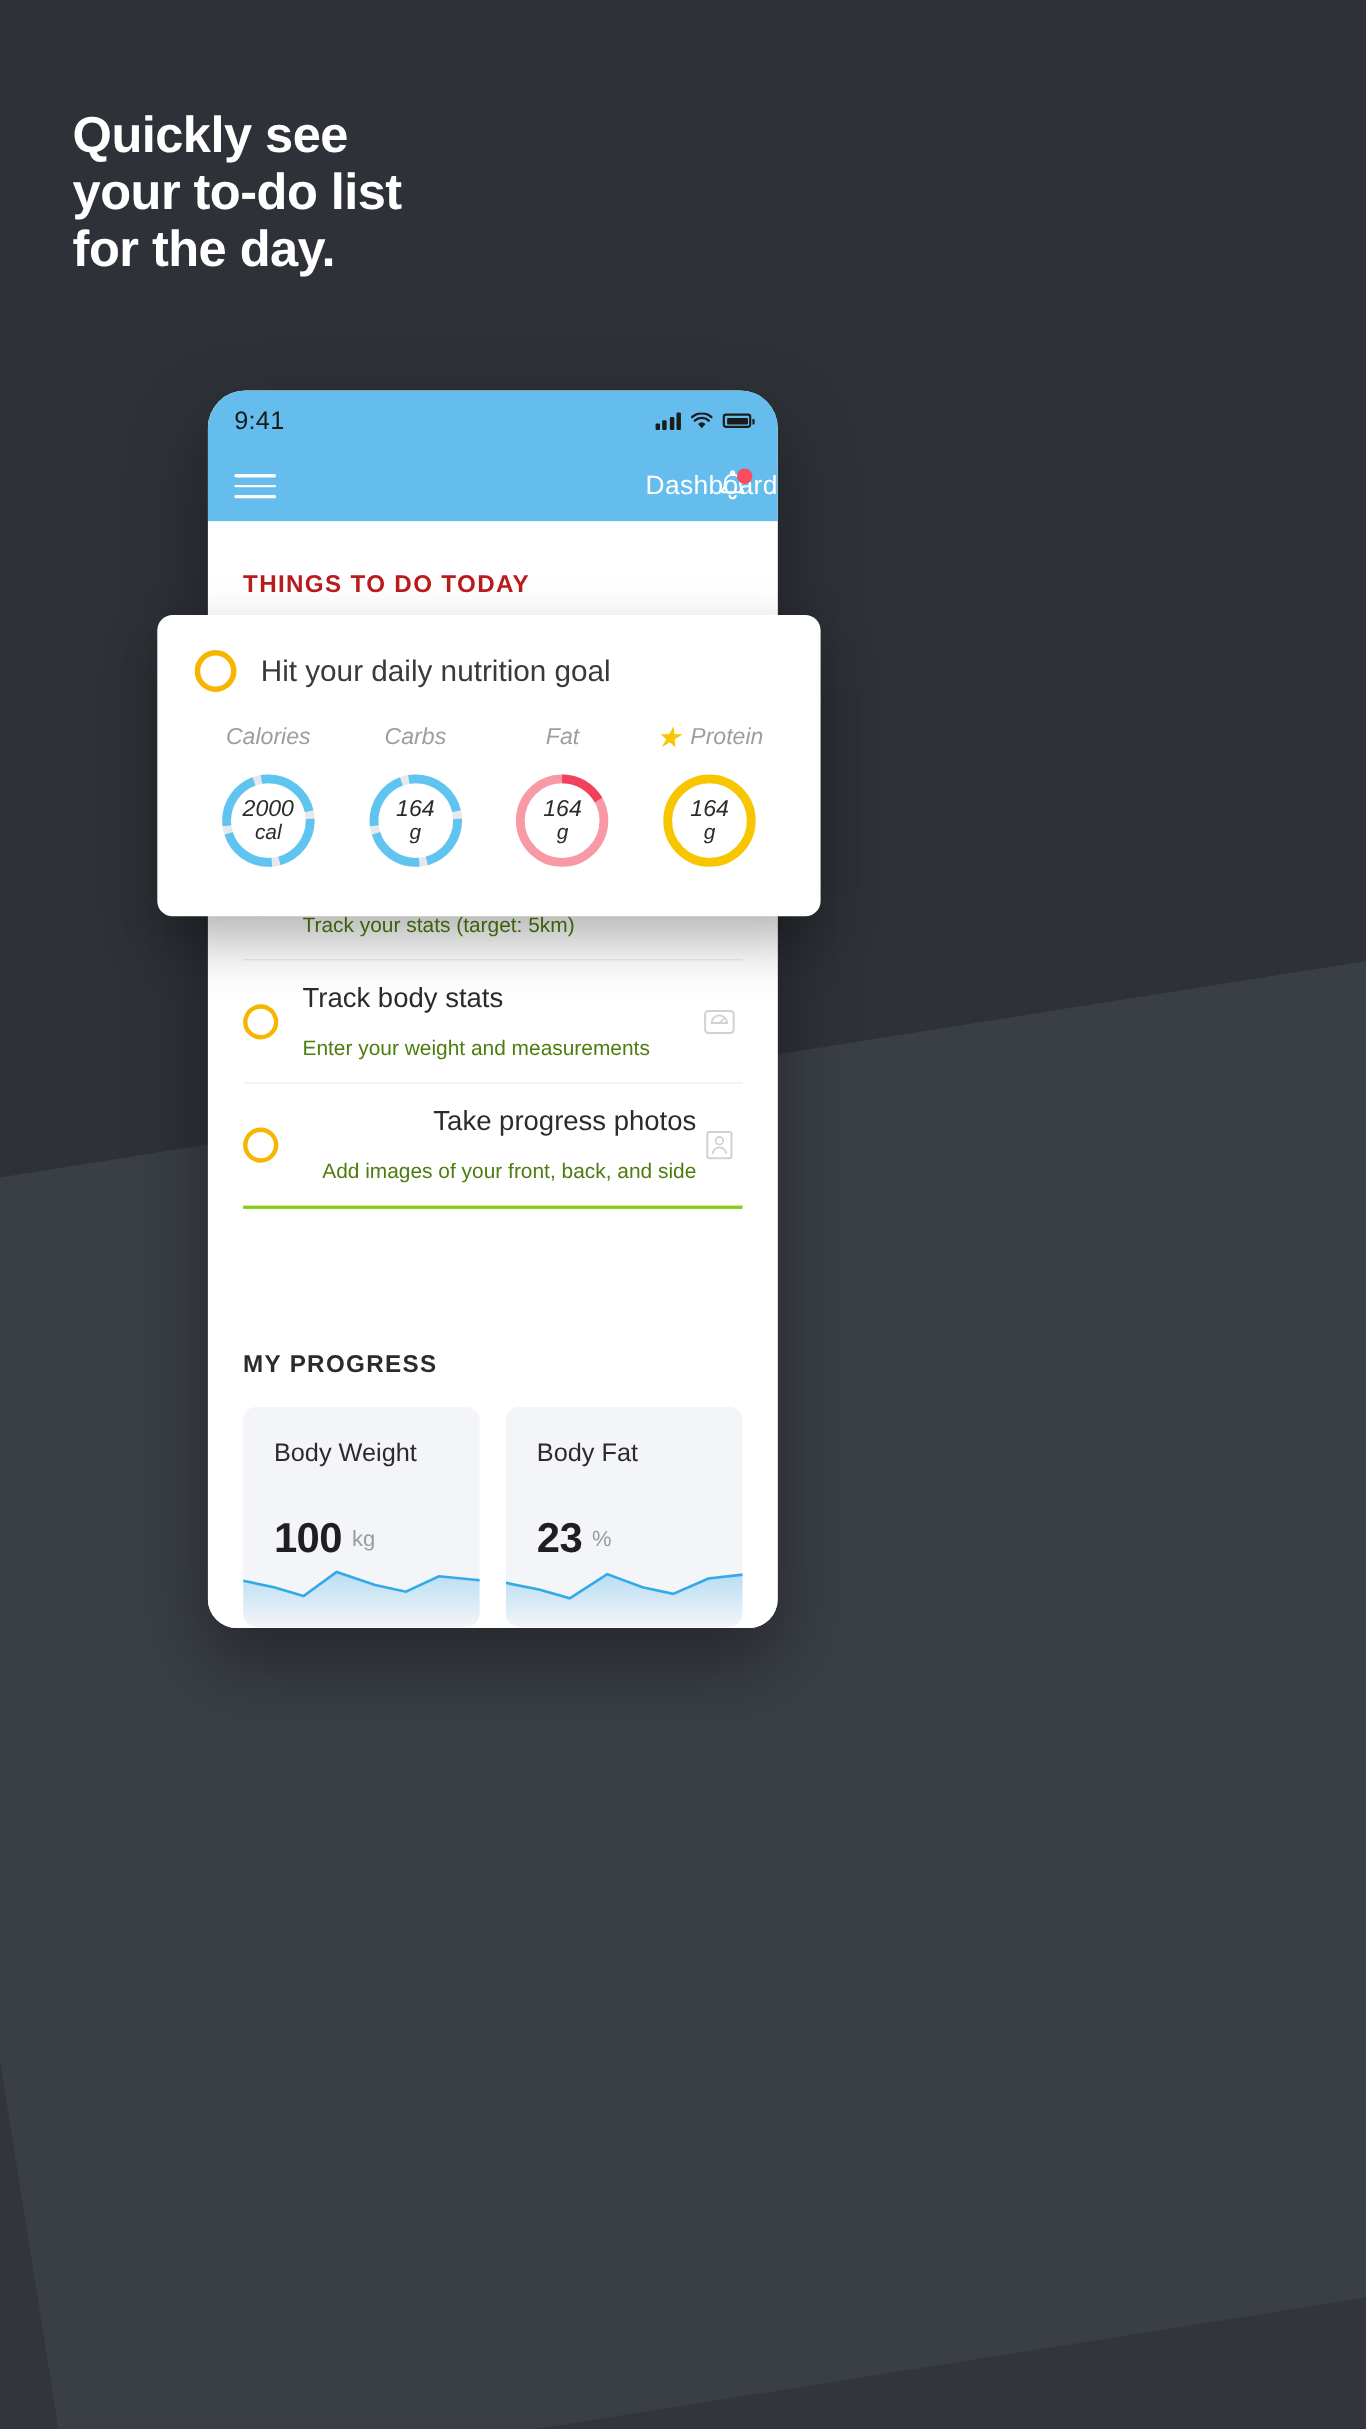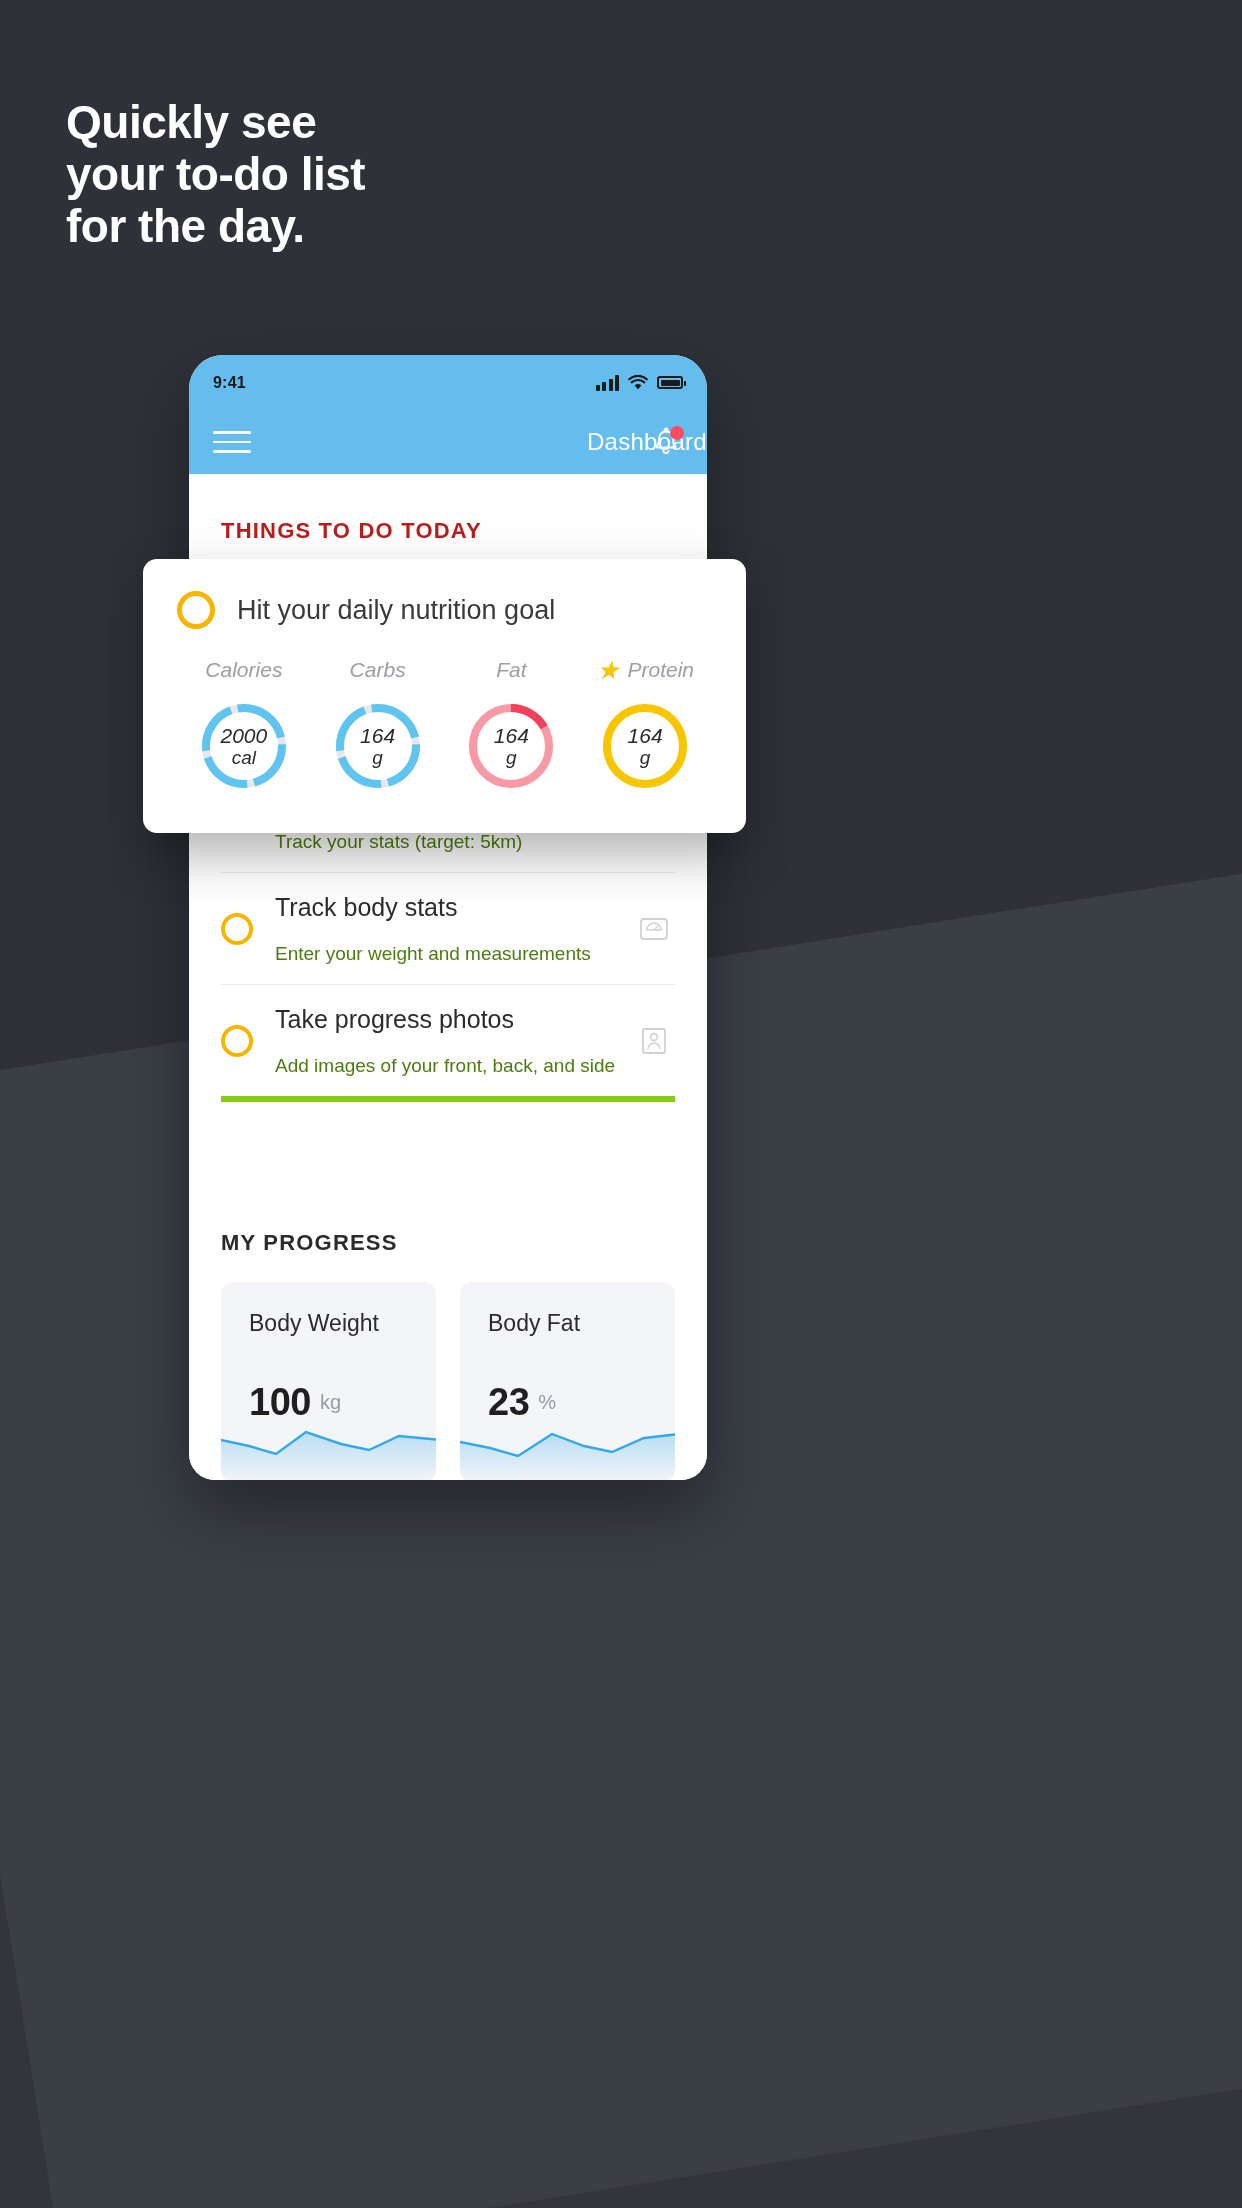--- a/index.html
+++ b/index.html
@@ -65,23 +65,23 @@
 
   .statusbar {
     height:55px;
     background:#64bdec;
     display:flex;
     align-items:center;
     padding:0 24px;
     position:relative;
   }
   .status-time {
-    font-size:16px;
+    font-size:23px;
     color:#1b1b1b;
-    font-weight:700;
+    font-weight:400;
     letter-spacing:.2px;
   }
   .status-icons {
     margin-left:auto;
     display:flex;
     align-items:center;
     gap:9px;
   }
   .sig { display:flex; align-items:flex-end; gap:2.5px; height:16px; }
   .sig i { display:block; width:4px; background:#1b1b1b; border-radius:1px; }
@@ -297,21 +297,21 @@
         </div>
         <div class="task-icon">
           <svg width="42" height="42" viewBox="0 0 42 42">
             <rect x="8" y="11" width="26" height="20" rx="3" fill="none" stroke="#b9b9bf" stroke-width="1.8"></rect>
             <path d="M14 22 a7 7 0 0 1 14 0 Z" fill="none" stroke="#b9b9bf" stroke-width="1.6"></path>
             <path d="M21 22 l4 -4" stroke="#b9b9bf" stroke-width="1.6" stroke-linecap="round"></path>
           </svg>
         </div>
       </div>
 
-      <div class="task" style="border-bottom:6px solid #84cc16;">
+      <div class="task" style="border-bottom:3px solid #84cc16;text-align:right;">
         <div class="task-ring"></div>
         <div class="task-text">
           <div class="task-title">Take progress photos</div>
           <div class="task-sub">Add images of your front, back, and side</div>
         </div>
         <div class="task-icon">
           <svg width="42" height="42" viewBox="0 0 42 42">
             <rect x="10" y="9" width="22" height="24" rx="2" fill="none" stroke="#b9b9bf" stroke-width="1.8"></rect>
             <circle cx="21" cy="17" r="3.4" fill="none" stroke="#b9b9bf" stroke-width="1.6"></circle>
             <path d="M15 29 a6 6 0 0 1 12 0" fill="none" stroke="#b9b9bf" stroke-width="1.6"></path>

